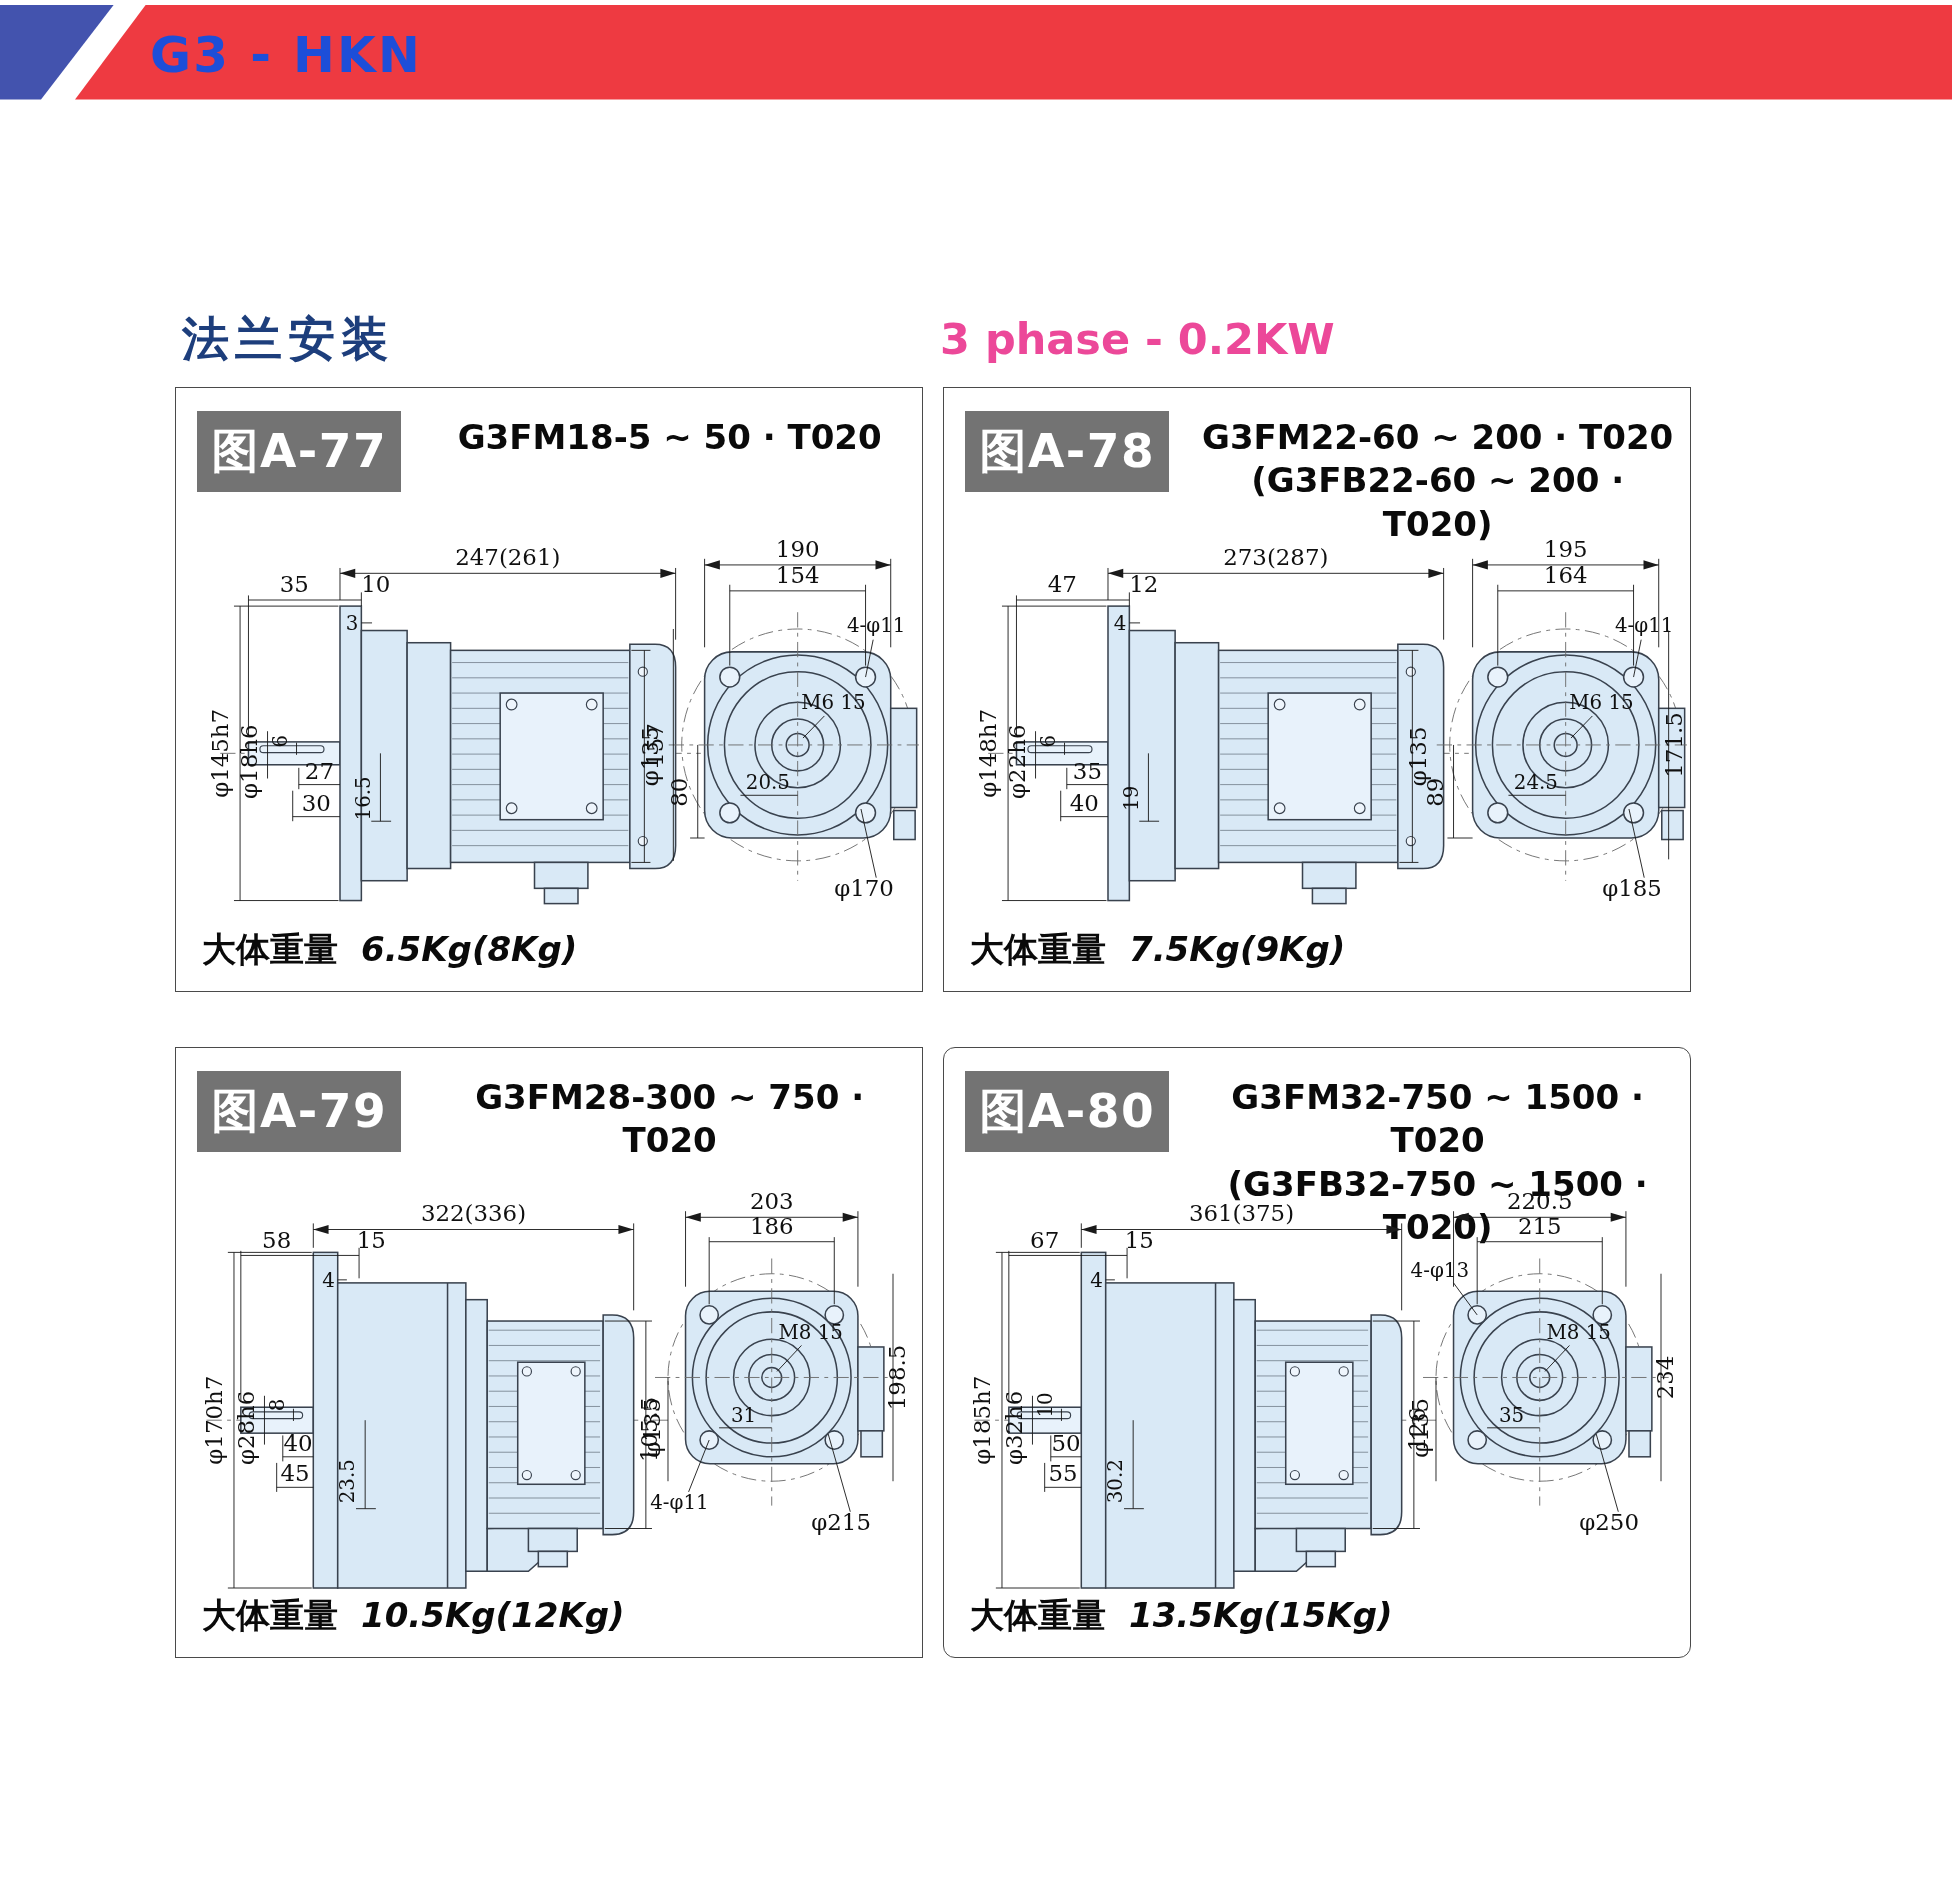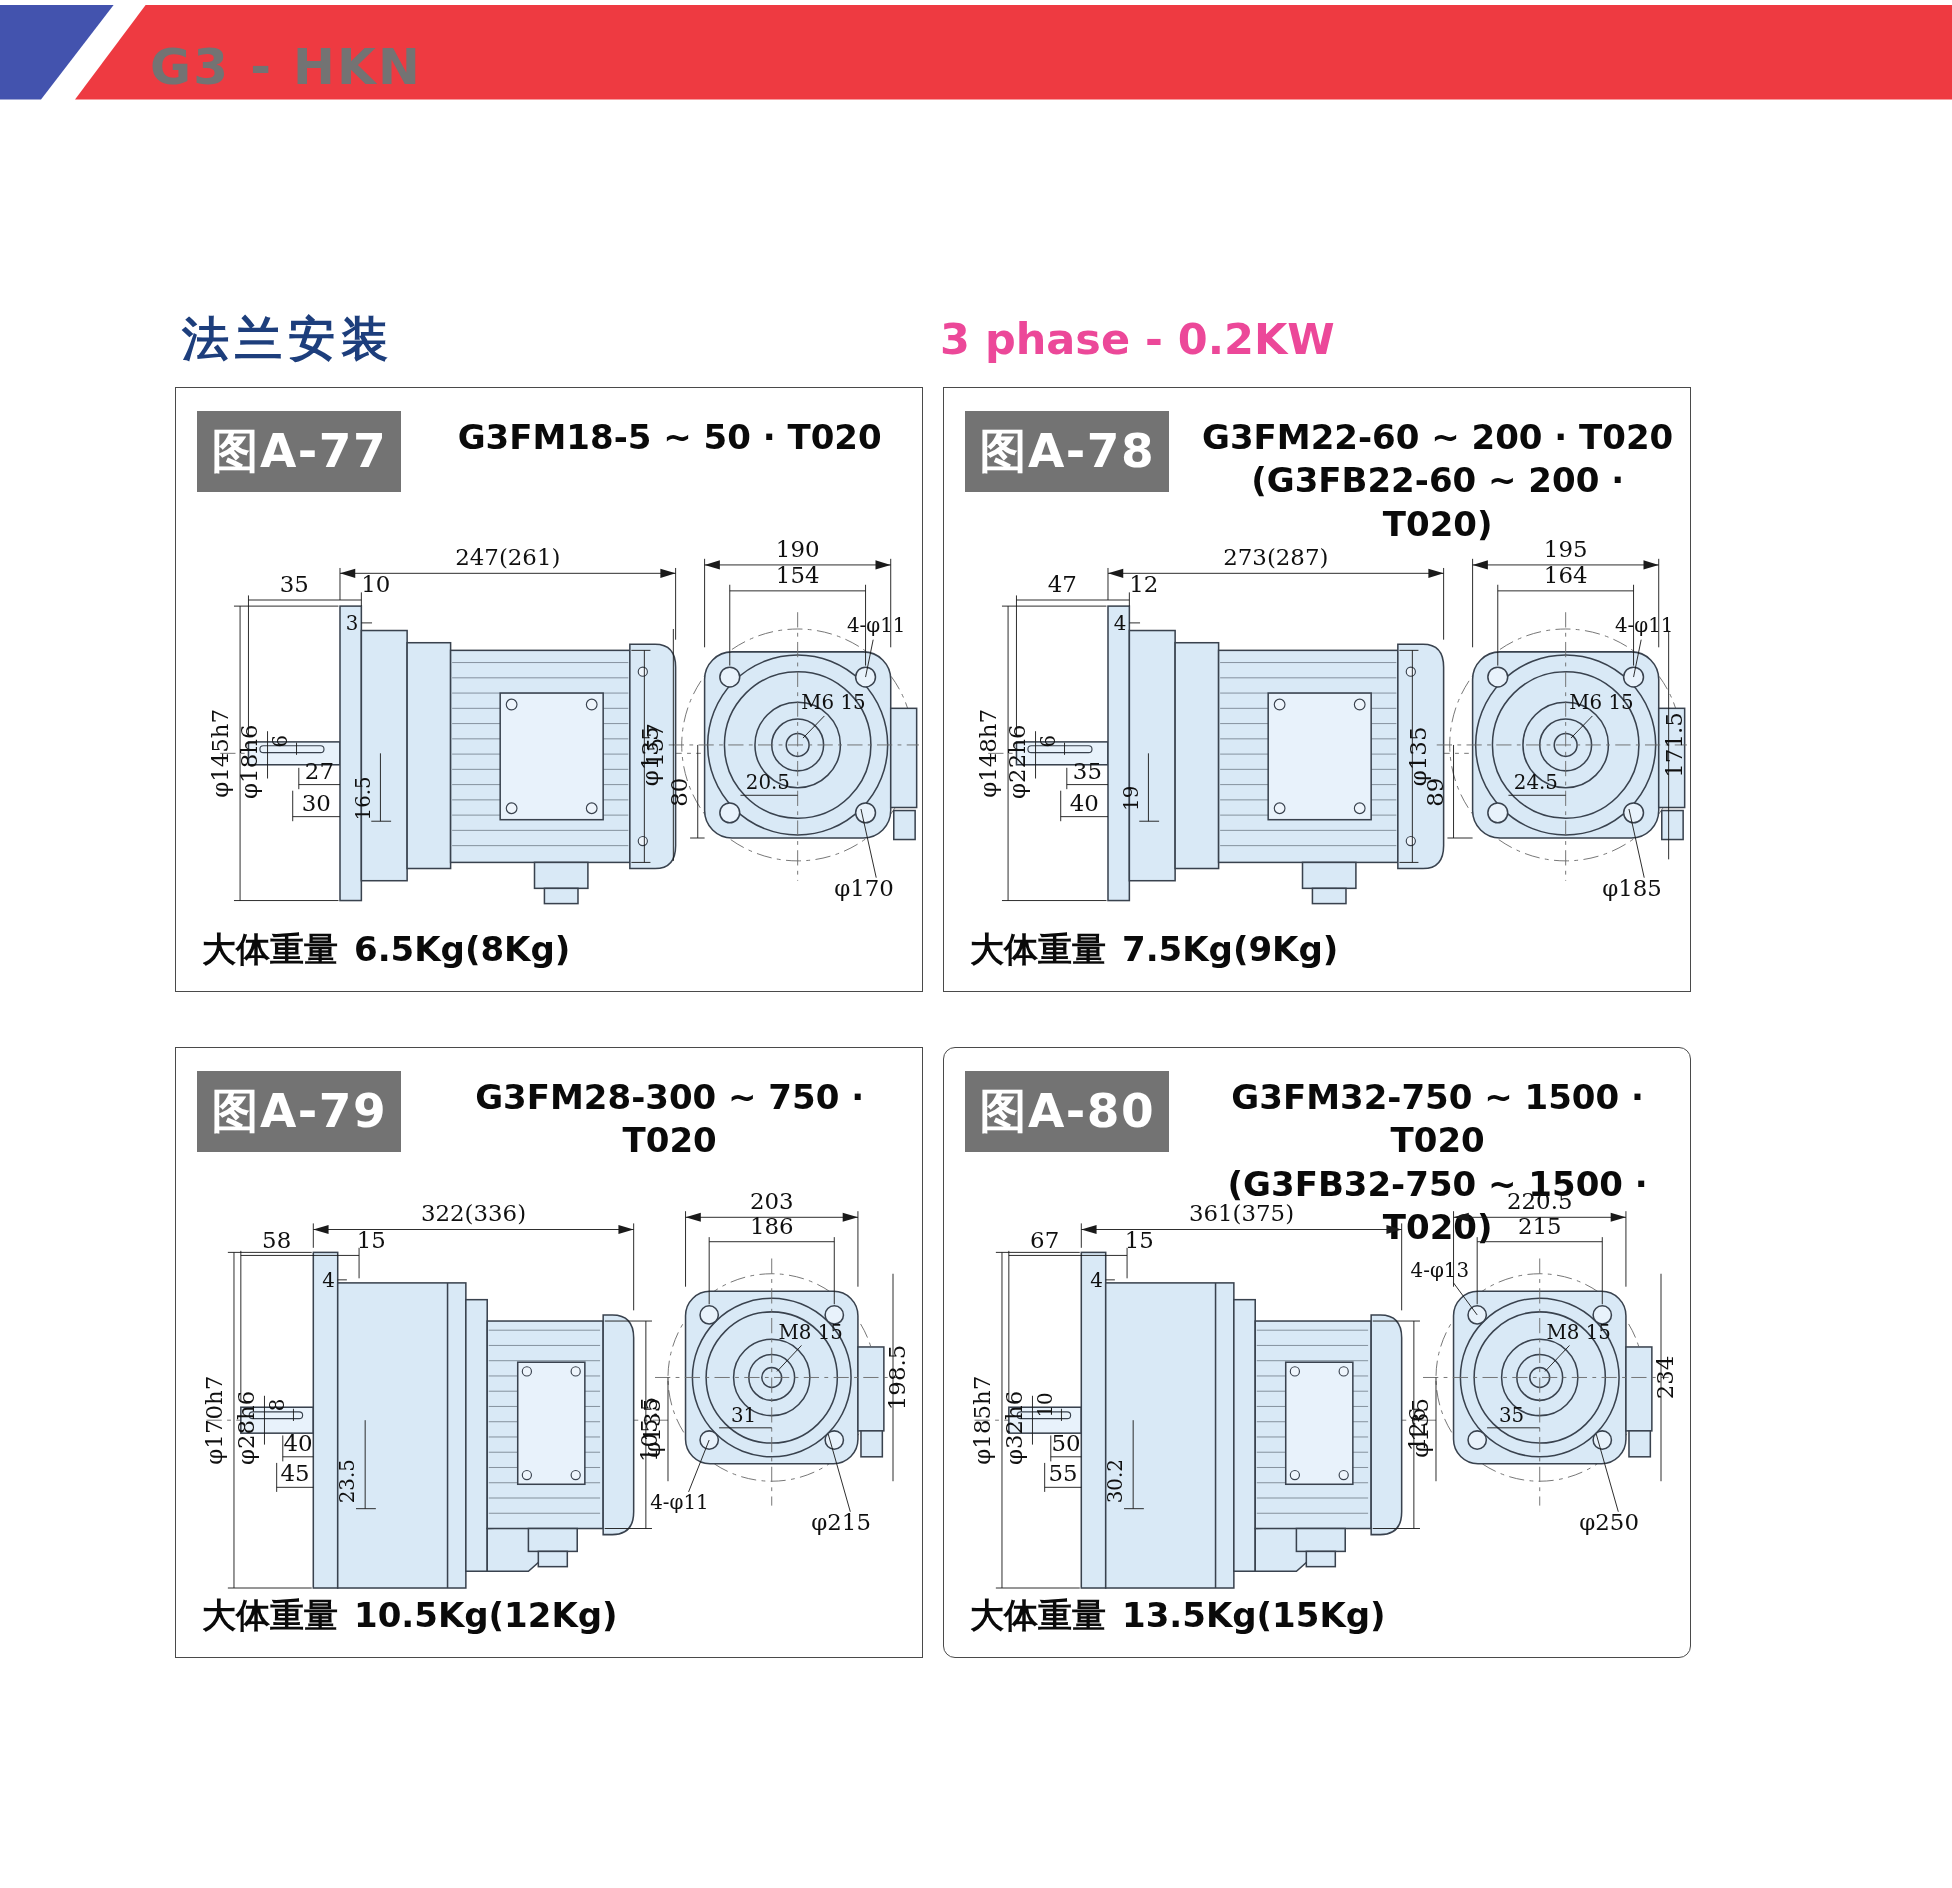--- a/index.html
+++ b/index.html
@@ -4,42 +4,42 @@
 <style>
   html,body{margin:0;padding:0;background:#ffffff;}
   .page{position:relative;width:1953px;height:1889px;background:#fff;overflow:hidden;
         font-family:"DejaVu Sans","Liberation Sans",sans-serif;}
 
   
   .hdr-red{position:absolute;top:4.6px;left:0;width:1953px;height:95px;background:#ee3a41;
            clip-path:polygon(146px 0,1953px 0,1953px 100%,75px 100%);}
   .hdr-blue{position:absolute;top:4.6px;left:0;width:137px;height:95px;background:#4353ae;
             clip-path:polygon(0 0,114px 0,41px 100%,0 100%);}
-  .hdr-title{position:absolute;top:26px;left:150px;color:#737373;font-size:50px;font-weight:bold;
-             letter-spacing:2.3px;margin-top:12px;}
+  .hdr-title{position:absolute;top:26px;left:150px;color:#1d4ed8;font-size:50px;font-weight:bold;
+             letter-spacing:2.3px;}
 
   
   .sec-title{position:absolute;left:182px;top:308px;font-size:47px;font-weight:bold;color:#1d3e7c;
              letter-spacing:6.1px;}
   .sec-sub{position:absolute;left:940px;top:314px;font-size:43px;font-weight:bold;color:#ec4899;}
 
   
   .panel{position:absolute;width:746px;border:1.5px solid #4a4a4a;background:#fff;}
   .p77{left:175px;top:387px;height:603px;}
   .p78{left:943px;top:387px;height:603px;}
   .p79{left:175px;top:1047px;height:609px;}
   .p80{left:943px;top:1047px;height:609px;border-radius:12px;}
 
   .figbox{position:absolute;left:21.4px;top:23px;width:204px;height:81px;background:#737373;color:#fff;
           display:flex;align-items:center;justify-content:center;font-size:47px;font-weight:bold;
           letter-spacing:1.5px;}
   .model{position:absolute;left:252px;right:10.7px;top:27.5px;text-align:center;font-size:34px;
          font-weight:bold;line-height:1.28;color:#0a0a0a;}
   .weight{position:absolute;left:26px;bottom:18.3px;font-size:34px;font-weight:bold;color:#0a0a0a;}
-  .weight .val{margin-left:16px;}
+  .weight .val{margin-left:23px;font-style:italic;}
   .drawing{position:absolute;left:0;top:128px;width:746px;height:435px;}
 
   
   .part{fill:#d9e9f6;stroke:#39424e;stroke-width:2;}
   .part2{fill:#e8f2fb;stroke:#39424e;stroke-width:2;}
   .ln{fill:none;stroke:#39424e;stroke-width:2;}
   .hole{fill:#e8f2fb;stroke:#39424e;stroke-width:2;}
   .scr{fill:#eef5fc;stroke:#39424e;stroke-width:1.5;}
   .keyslot{fill:none;stroke:#39424e;stroke-width:1.5;}
   .fin{fill:none;stroke:#6b7682;stroke-width:1;}

